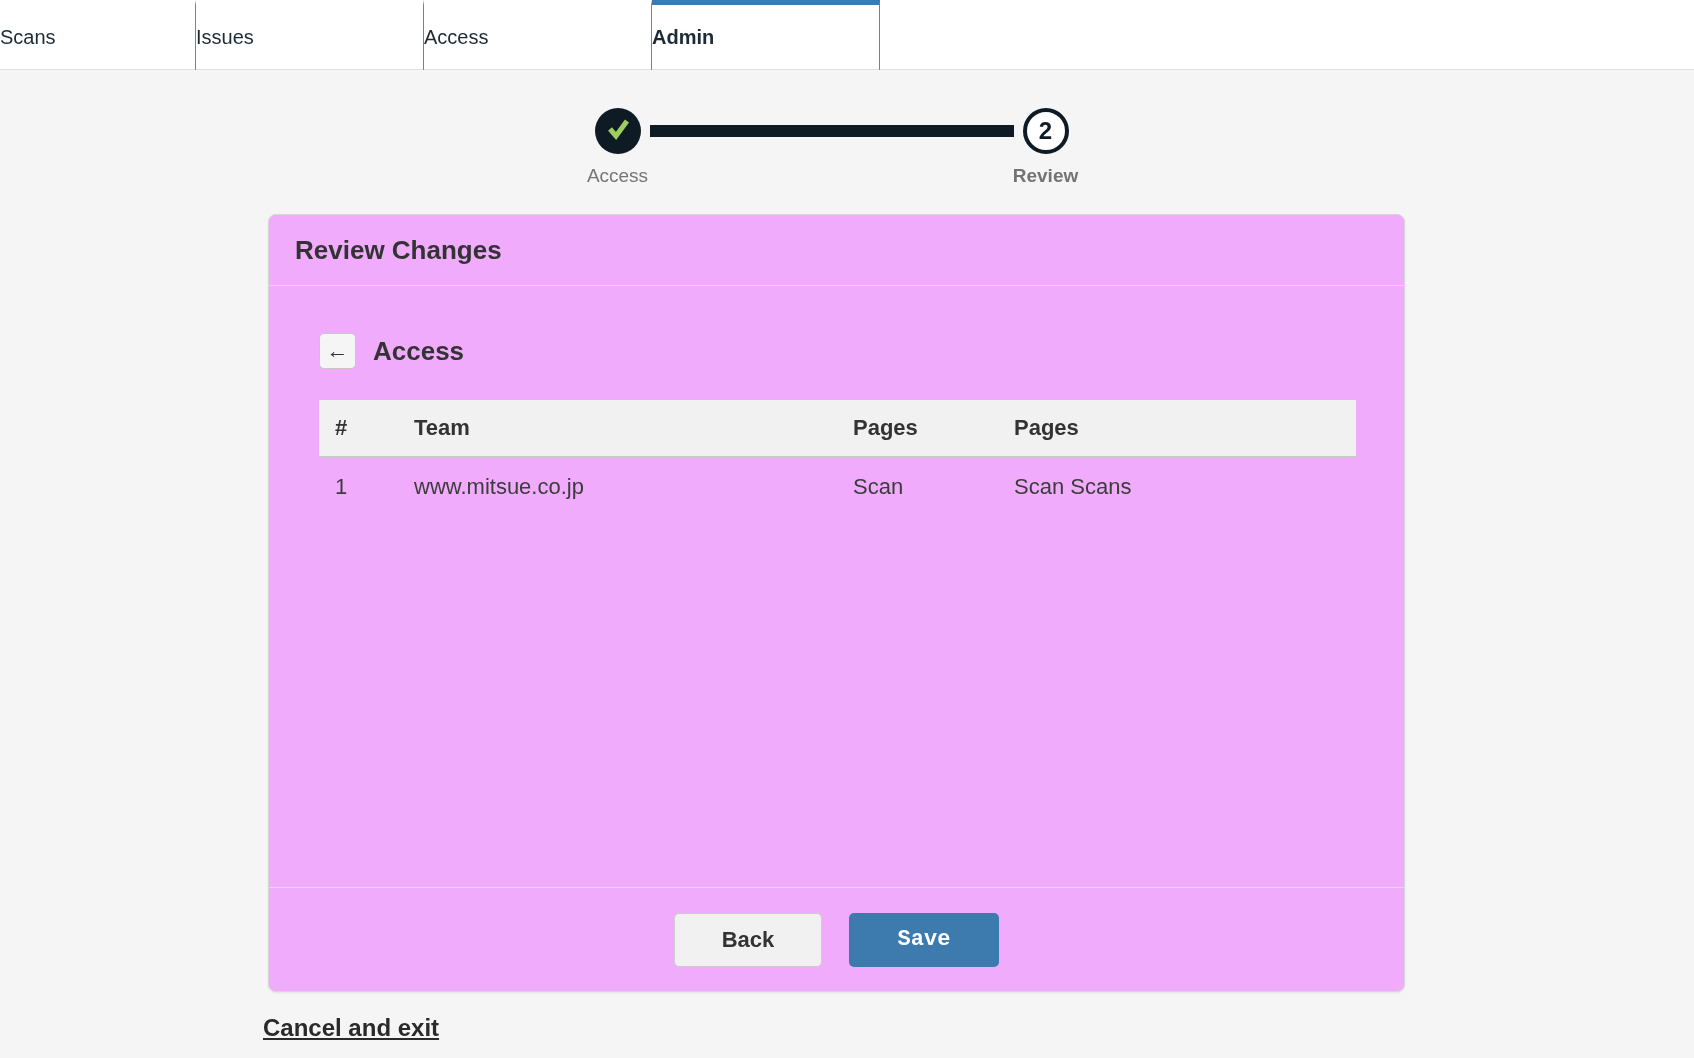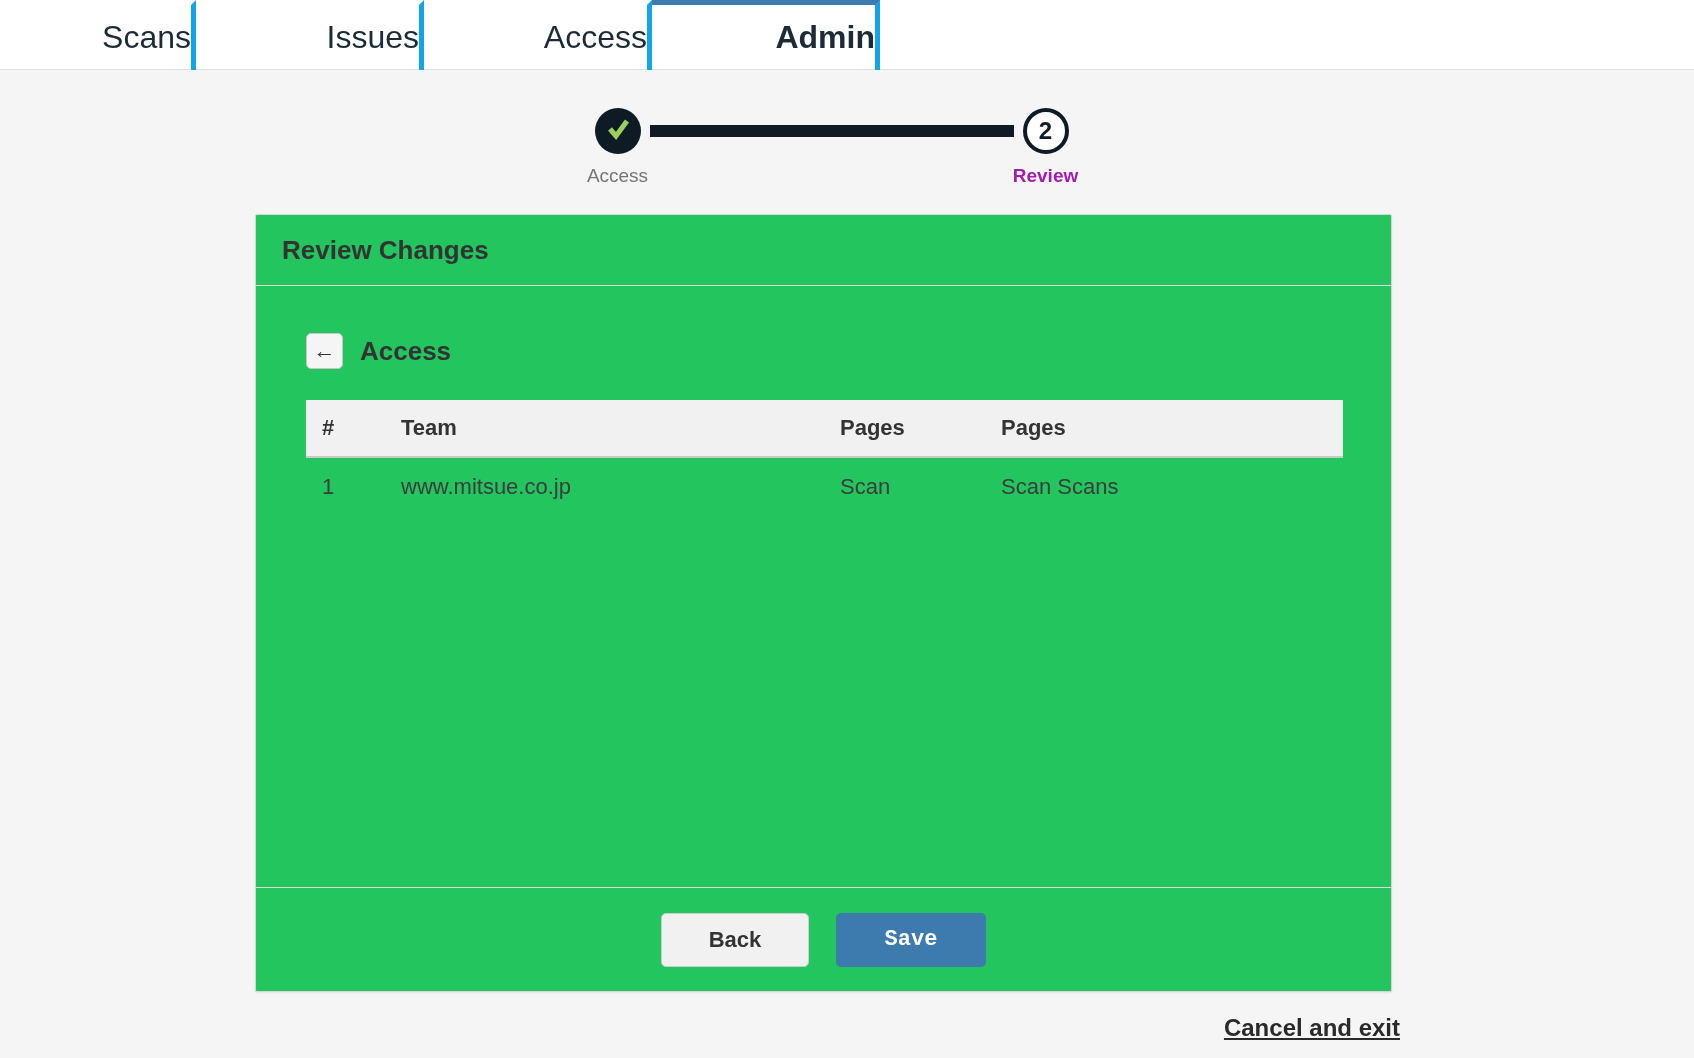--- a/index.html
+++ b/index.html
@@ -15,23 +15,23 @@
 
   
   .tabbar {
     position: absolute; top: 0; left: 0; width: 1694px; height: 70px;
     background: #fff;
     border-bottom: 1px solid #e0e0e0;
     display: flex;
   }
   .tab {
     width: 228px; height: 70px;
-    display: flex; align-items: center; justify-content: flex-end;
-    font-size: 32px; color: #1c2b36;
-    border-right: 5px solid #0ea5e9;
+    display: flex; align-items: center; justify-content: flex-start;
+    font-size: 20px; color: #1c2b36;
+    border-right: 1px solid #0ea5e9;
     cursor: pointer;
     border-top: 5px solid transparent;
   }
   .tab:first-child { width: 196px; }
   .tab.active {
     font-weight: bold;
     border-top: 5px solid #3d7bae;
   }
 
   
@@ -45,32 +45,32 @@
     width: 46px; height: 46px; border-radius: 50%;
     display: flex; align-items: center; justify-content: center;
   }
   .step-circle.complete { background: #0e1b24; }
   .step-circle.current {
     background: #fff; border: 4px solid #0e1b24;
     font-size: 24px; font-weight: bold; color: #0e1b24;
   }
   .step-label { margin-top: 11px; font-size: 19px; }
   .step-label.muted { color: #757575; }
-  .step-label.strong { color: #a21caf; font-weight: bold; }
+  .step-label.strong { color: #737373; font-weight: bold; }
   .connector {
     width: 364px; height: 12px; background: #0e1b24;
     margin-top: 17px; margin-left: -13px; margin-right: -13px;
   }
 
   
   .card {
-    position: absolute; top: 214px; left: 255px; width: 1137px; height: 778px;
-    background: #22c55e;
+    position: absolute; top: 214px; left: 268px; width: 1137px; height: 778px;
+    background: #f0abfc;
     border: 1px solid #d6d6d6;
-    border-radius: 2px;
+    border-radius: 8px;
     box-shadow: 0 1px 2px rgba(0,0,0,0.08);
   }
   .card-header {
     height: 71px;
     border-bottom: 1px solid #ddd;
     display: flex; align-items: center;
     padding-left: 26px;
     font-size: 26px; font-weight: bold; color: #333;
   }
   .section-teams {
@@ -143,21 +143,21 @@
     width: 150px;
     background: #3d7bae;
     border: none;
     color: #fff;
     font-family: Liberation Mono, monospace;
   }
 
   
   .cancel-row {
     position: absolute; top: 1014px; left: 263px; width: 1137px;
-    text-align: right;
+    text-align: left;
   }
   .cancel-link {
     font-size: 24px; font-weight: bold; color: #2a2a2a;
     text-decoration: underline;
     cursor: pointer;
   }
 </style>
 </head>
 <body>
 

